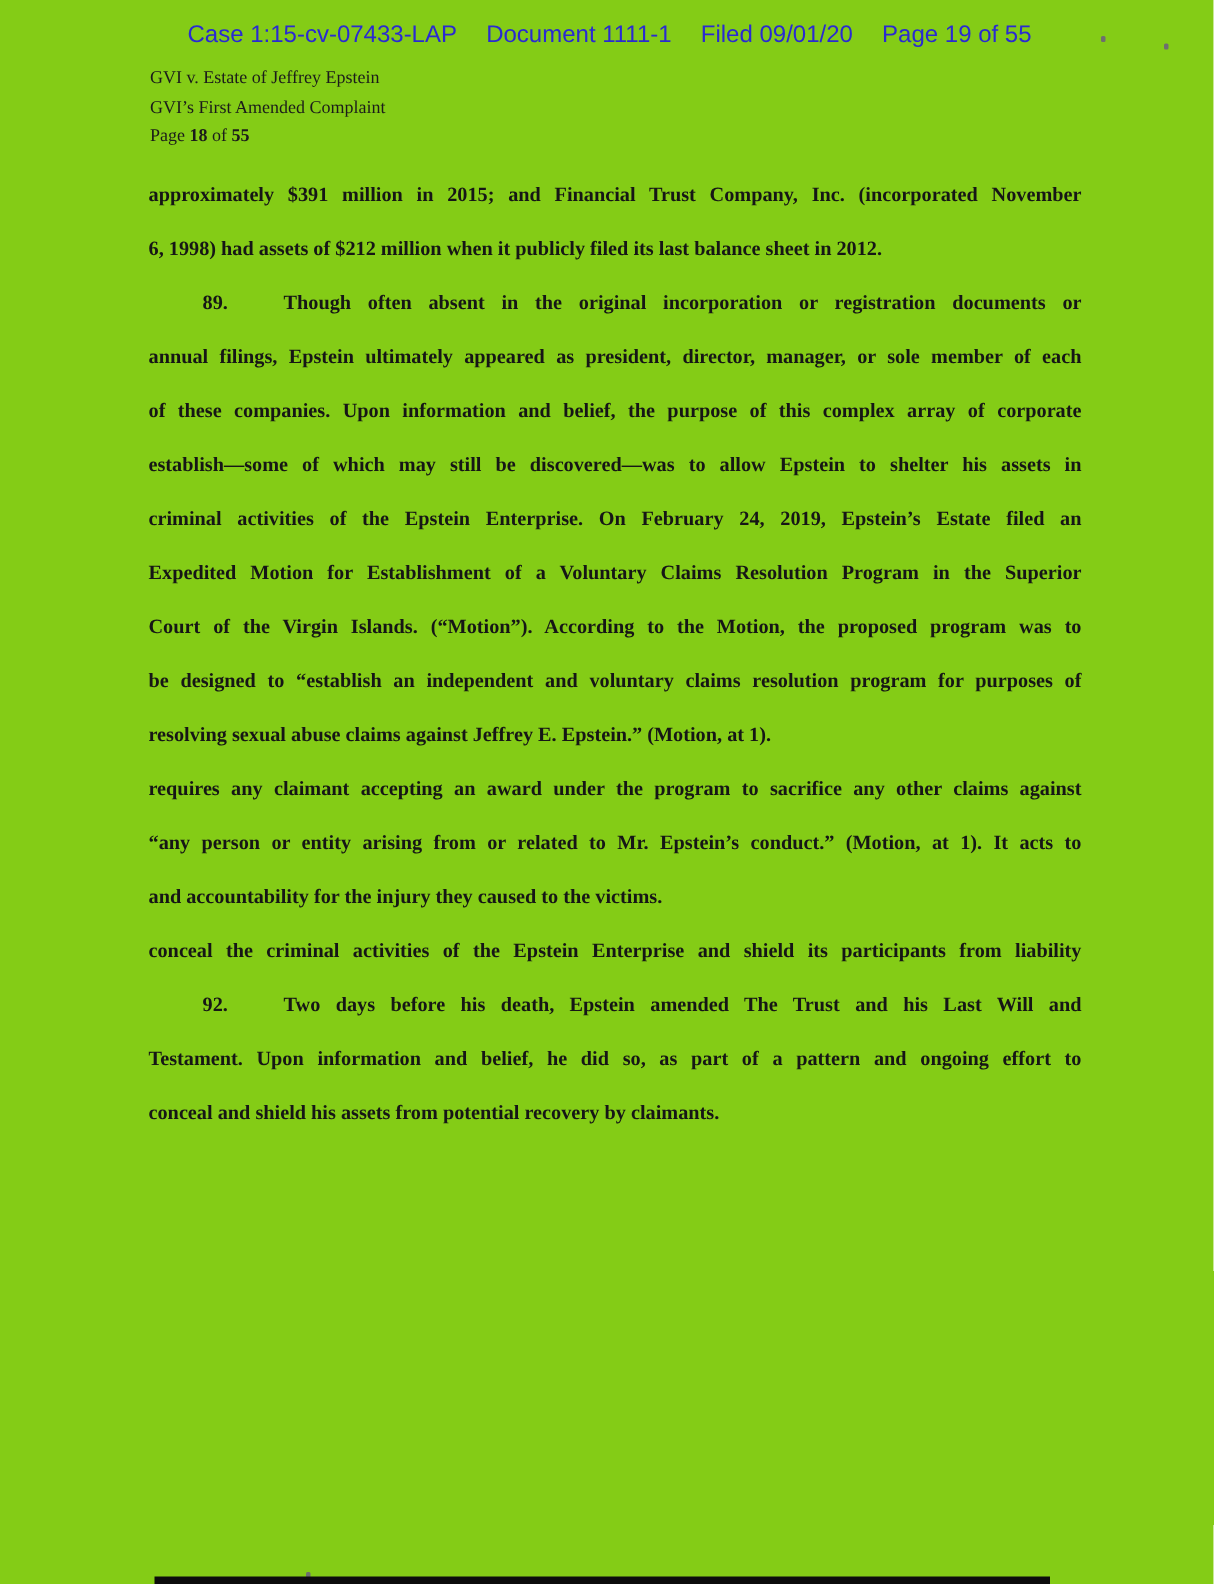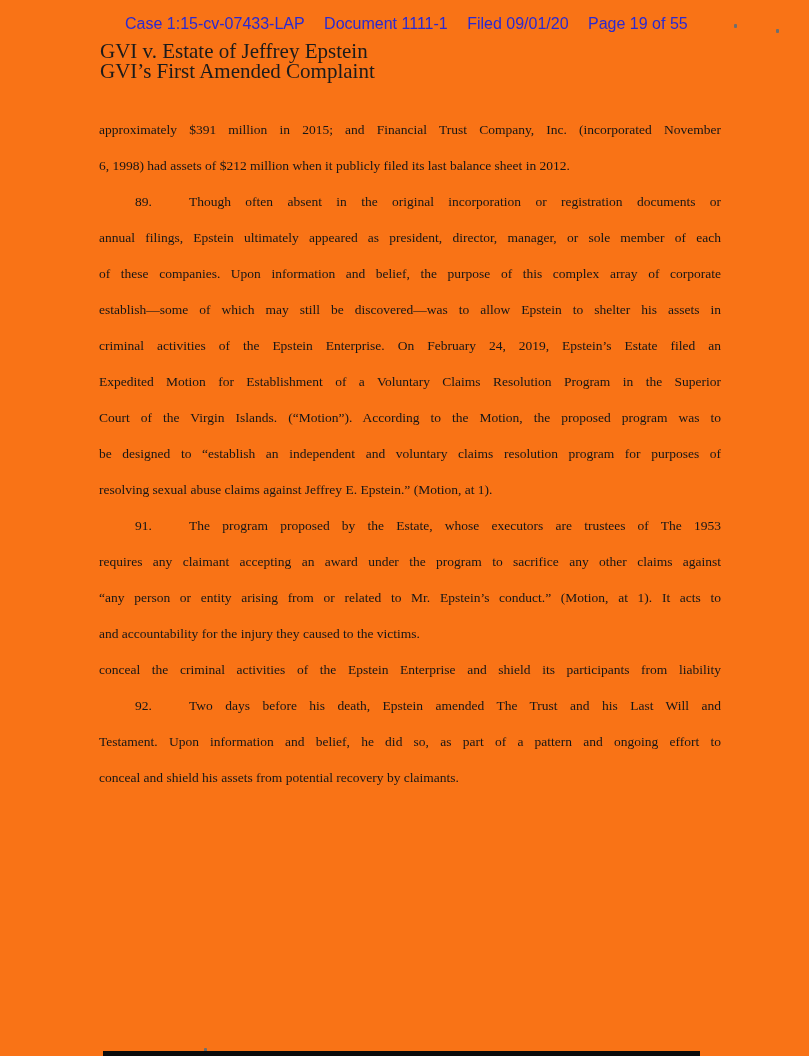--- a/index.html
+++ b/index.html
@@ -1,20 +1,20 @@
 <!DOCTYPE html>
 <html><head>
 <meta charset="utf-8">
 <style>
   html, body { margin: 0; padding: 0; background: #ffffff; }
   .page {
     position: relative;
     width: 809px;
     height: 1056px;
-    background: #f97316;
+    background: #84cc16;
     overflow: hidden;
     font-family: "Liberation Serif", serif;
     color: #1b1b1b;
   }
 
   
   .stamp {
     position: absolute;
     left: 125px;
     top: 15px;
@@ -24,21 +24,21 @@
     color: #2a2ad2;
   }
   .stamp span { margin-right: 15px; }
   .stamp span:last-child { margin-right: 0; }
 
   
   .doc-header {
     position: absolute;
     left: 100px;
     top: 42px;
-    font-size: 21px;
+    font-size: 12px;
     line-height: 19.5px;
     color: #1b1b1b;
   }
   .doc-header b { font-weight: bold; }
 
   
   .body-text {
     position: absolute;
     left: 99px;
     top: 112px;
@@ -46,20 +46,21 @@
     font-size: 13.5px;
     color: #161616;
   }
   .line {
     height: 36px;
     line-height: 36px;
     text-align: justify;
     text-align-last: justify;
     overflow: visible;
     white-space: nowrap;
+    font-weight: bold;
   }
   .line.end { text-align-last: left; }
   .line.first { padding-left: 36px; }
   .para-number { display: inline-block; width: 54px; }
 
   
   .speck {
     position: absolute;
     background: #6e6e6e;
     width: 3px;
@@ -83,39 +84,39 @@
   <div class="stamp">
     <span>Case 1:15-cv-07433-LAP</span>
     <span>Document 1111-1</span>
     <span>Filed 09/01/20</span>
     <span>Page 19 of 55</span>
   </div>
 
   <div class="doc-header">
     <div>GVI v. Estate of Jeffrey Epstein</div>
     <div>GVI’s First Amended Complaint</div>
+    <div><span>Page </span><b>18</b><span> of </span><b>55</b></div>
   </div>
 
   <div class="body-text">
 
     <div class="line">approximately $391 million in 2015; and Financial Trust Company, Inc. (incorporated November</div>
     <div class="line end">6, 1998) had assets of $212 million when it publicly filed its last balance sheet in 2012.</div>
 
     <div class="line first"><span class="para-number">89.</span><span>Though often absent in the original incorporation or registration documents or</span></div>
     <div class="line">annual filings, Epstein ultimately appeared as president, director, manager, or sole member of each</div>
     <div class="line">of these companies.  Upon information and belief, the purpose of this complex array of corporate</div>
     <div class="line">establish—some of which may still be discovered—was to allow Epstein to shelter his assets in</div>
 
     <div class="line">criminal activities of the Epstein Enterprise.  On February 24, 2019, Epstein’s Estate filed an</div>
     <div class="line">Expedited Motion for Establishment of a Voluntary Claims Resolution Program in the Superior</div>
     <div class="line">Court of the Virgin Islands. (“Motion”).  According to the Motion, the proposed program was to</div>
     <div class="line">be designed to “establish an independent and voluntary claims resolution program for purposes of</div>
     <div class="line end">resolving sexual abuse claims against Jeffrey E. Epstein.” (Motion, at 1).</div>
 
-    <div class="line first"><span class="para-number">91.</span><span>The program proposed by the Estate, whose executors are trustees of The 1953</span></div>
     <div class="line">requires any claimant accepting an award under the program to sacrifice any other claims against</div>
     <div class="line">“any person or entity arising from or related to Mr. Epstein’s conduct.” (Motion, at 1).  It acts to</div>
     <div class="line end">and accountability for the injury they caused to the victims.</div>
     <div class="line">conceal the criminal activities of the Epstein Enterprise and shield its participants from liability</div>
 
     <div class="line first"><span class="para-number">92.</span><span>Two days before his death, Epstein amended The Trust and his Last Will and</span></div>
     <div class="line">Testament.  Upon information and belief, he did so, as part of a pattern and ongoing effort to</div>
     <div class="line end">conceal and shield his assets from potential recovery by claimants.</div>
 
   </div>

